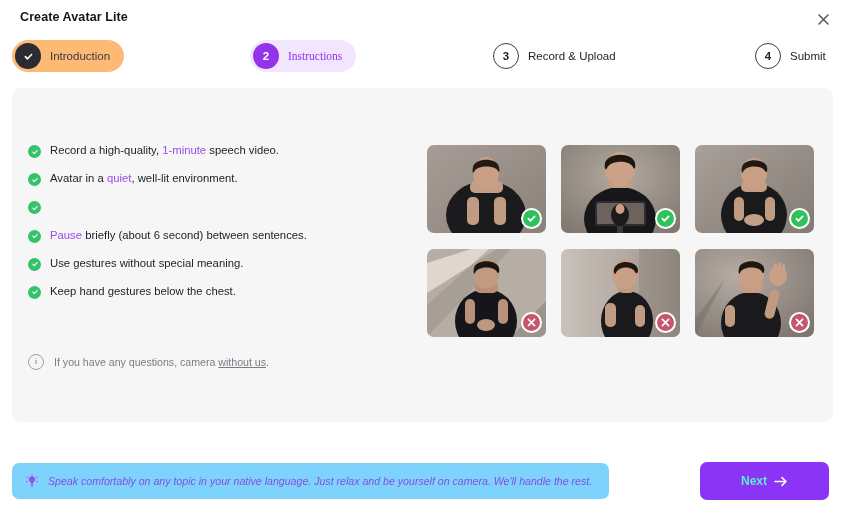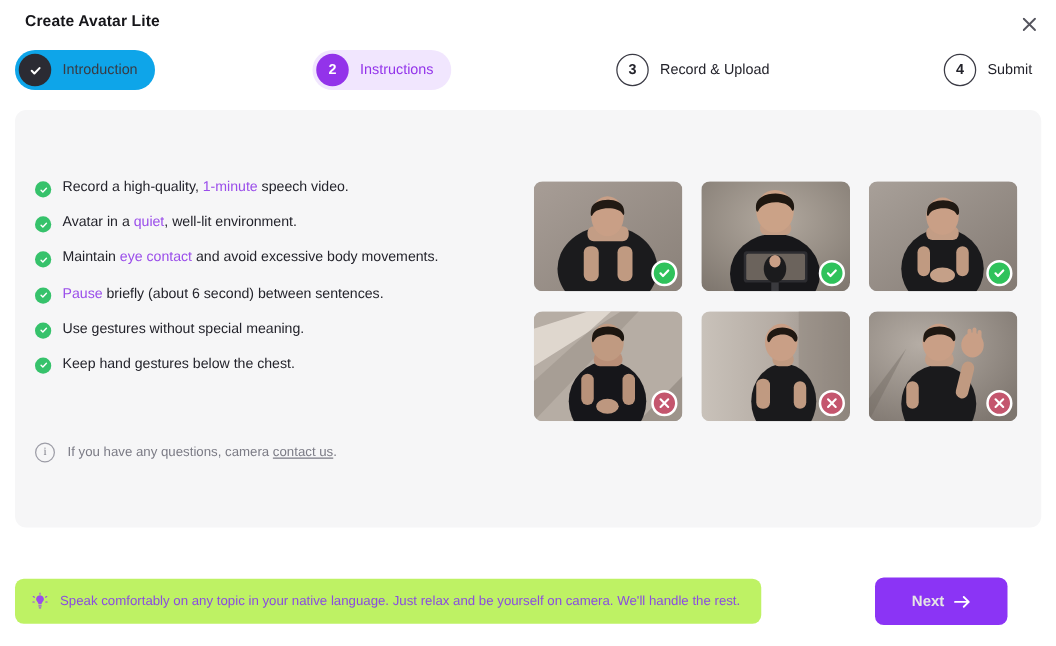--- a/index.html
+++ b/index.html
@@ -38,27 +38,27 @@
   }
   .step .bubble{
     width:26px;height:26px;border-radius:50%;
     display:flex;align-items:center;justify-content:center;
     font-size:11.5px;font-weight:bold;flex:none;
     margin:3px 9px 3px 3px;
     box-sizing:border-box;
   }
   .step .lbl{font-size:11.5px;white-space:nowrap;}
 
-  .step-done{left:12px;background:#0ea5e9;justify-content:flex-end;}
+  .step-done{left:12px;background:#fdba74;justify-content:flex-end;}
   .step-done .bubble{background:#2b2b33;color:#ffffff;}
   .step-done .lbl{color:#3a3a42;}
 
   .step-active{left:250px;background:#f1e6fe;}
   .step-active .bubble{background:#9333ea;color:#ffffff;}
-  .step-active .lbl{color:#9333ea;}
+  .step-active .lbl{color:#9333ea;font-family:Liberation Serif, serif;}
 
   .step-todo{background:transparent;}
   .step-todo .bubble{background:#ffffff;color:#23232b;border:1.3px solid #3b3b45;}
   .step-todo .lbl{color:#23232b;}
   .step-3{left:490px;}
   .step-4{left:752px;}
 
   .connector{
     position:absolute;left:118px;top:56px;width:123px;height:1.4px;
     background:#2b2b33;
@@ -118,30 +118,30 @@
     border-radius:50%;display:flex;align-items:center;justify-content:center;
     border:2px solid #ffffff;box-sizing:border-box;
   }
   .badge.ok{background:#2fc25b;}
   .badge.no{background:#c4566e;}
   .badge svg{display:block;}
 
   
   .tipbar{
     position:absolute;left:12px;top:463px;width:597px;height:36px;
-    background:#bef264;border-radius:7px;
-    display:flex;align-items:center;box-sizing:border-box;padding-left:13px;
+    background:#7dd3fc;border-radius:7px;
+    display:flex;align-items:center;box-sizing:border-box;padding-left:13px;font-style:italic;
   }
   .tipbar .bulb{width:14px;height:15px;flex:none;margin-right:9px;}
   .tipbar .txt{font-size:10.6px;color:#8a4ce0;}
 
   .next-btn{
-    position:absolute;left:700px;top:462px;width:106px;height:38px;
+    position:absolute;left:700px;top:462px;width:129px;height:38px;
     background:#8b34f5;border-radius:7px;border:none;
-    color:#e5e5e5;font-size:12px;font-weight:bold;
+    color:#5eead4;font-size:12px;font-weight:bold;
     font-family:"Liberation Sans",sans-serif;
     display:flex;align-items:center;justify-content:center;gap:7px;
     cursor:pointer;
   }
   .next-btn svg{display:block;}
 </style>
 </head>
 <body>
 
 <div class="titlebar">
@@ -199,21 +199,20 @@
           </svg>
         </div>
         <div class="txt"><span>Avatar in a </span><span class="hl">quiet</span><span>, well-lit environment.</span></div>
       </div>
       <div class="req">
         <div class="tick">
           <svg width="8" height="8" viewBox="0 0 12 12">
             <path d="M2.8 6.3 L4.9 8.4 L9.2 4.0" stroke="#ffffff" stroke-width="1.7" fill="none" stroke-linecap="round" stroke-linejoin="round"></path>
           </svg>
         </div>
-        <div class="txt"><span>Maintain </span><span class="hl">eye contact</span><span> and avoid excessive body movements.</span></div>
       </div>
       <div class="req">
         <div class="tick">
           <svg width="8" height="8" viewBox="0 0 12 12">
             <path d="M2.8 6.3 L4.9 8.4 L9.2 4.0" stroke="#ffffff" stroke-width="1.7" fill="none" stroke-linecap="round" stroke-linejoin="round"></path>
           </svg>
         </div>
         <div class="txt"><span></span><span class="hl">Pause</span><span> briefly (about 6 second) between sentences.</span></div>
       </div>
       <div class="req">
@@ -230,21 +229,21 @@
             <path d="M2.8 6.3 L4.9 8.4 L9.2 4.0" stroke="#ffffff" stroke-width="1.7" fill="none" stroke-linecap="round" stroke-linejoin="round"></path>
           </svg>
         </div>
         <div class="txt"><span>Keep hand gestures below the chest.</span><span class="hl"></span><span></span></div>
       </div>
     </div>
 
   <div class="note">
     <div class="info">i</div>
     <div class="txt">
-      <span>If you have any questions, camera </span><a href="#">contact us</a><span>.</span>
+      <span>If you have any questions, camera </span><a href="#">without us</a><span>.</span>
     </div>
   </div>
 
   <div class="grid" id="thumb-grid">
       <div class="thumb">
         <div class="scene"><svg width="119" height="88" viewBox="0 0 119 88">
     <defs>
               <linearGradient id="bgA" x1="0" y1="0" x2="1" y2="1">
       <stop offset="0" stop-color="#a79d96"></stop>
                 <stop offset="1" stop-color="#8a8179"></stop>

